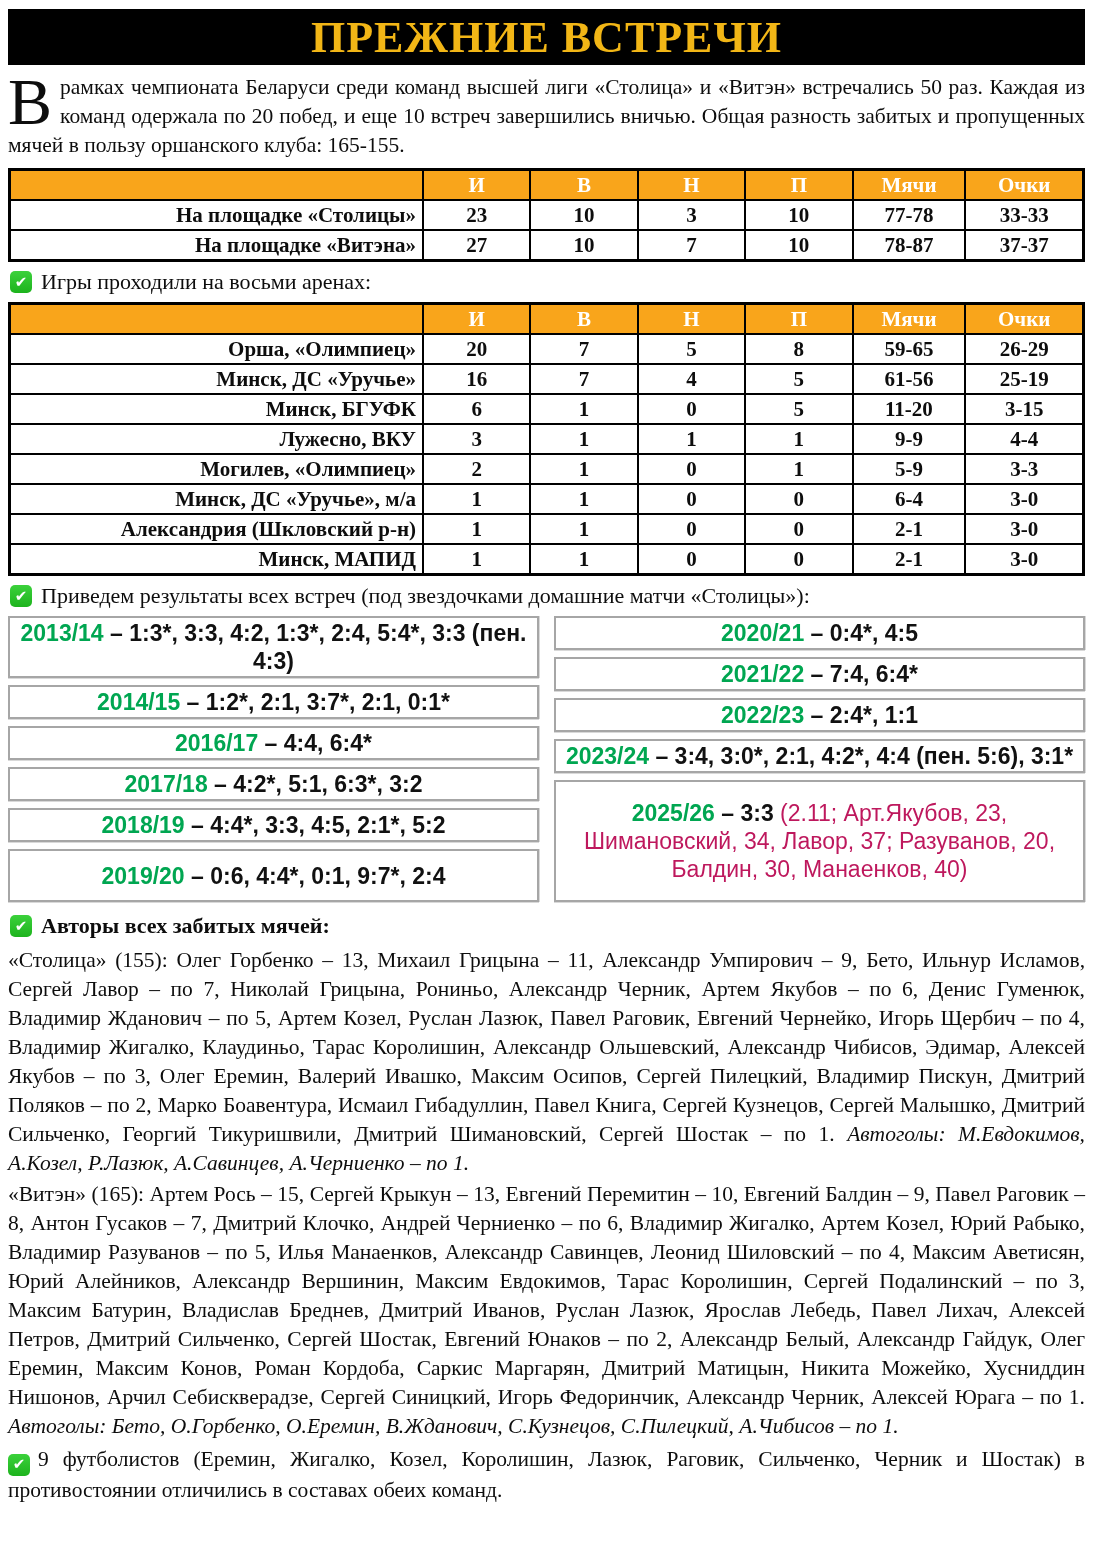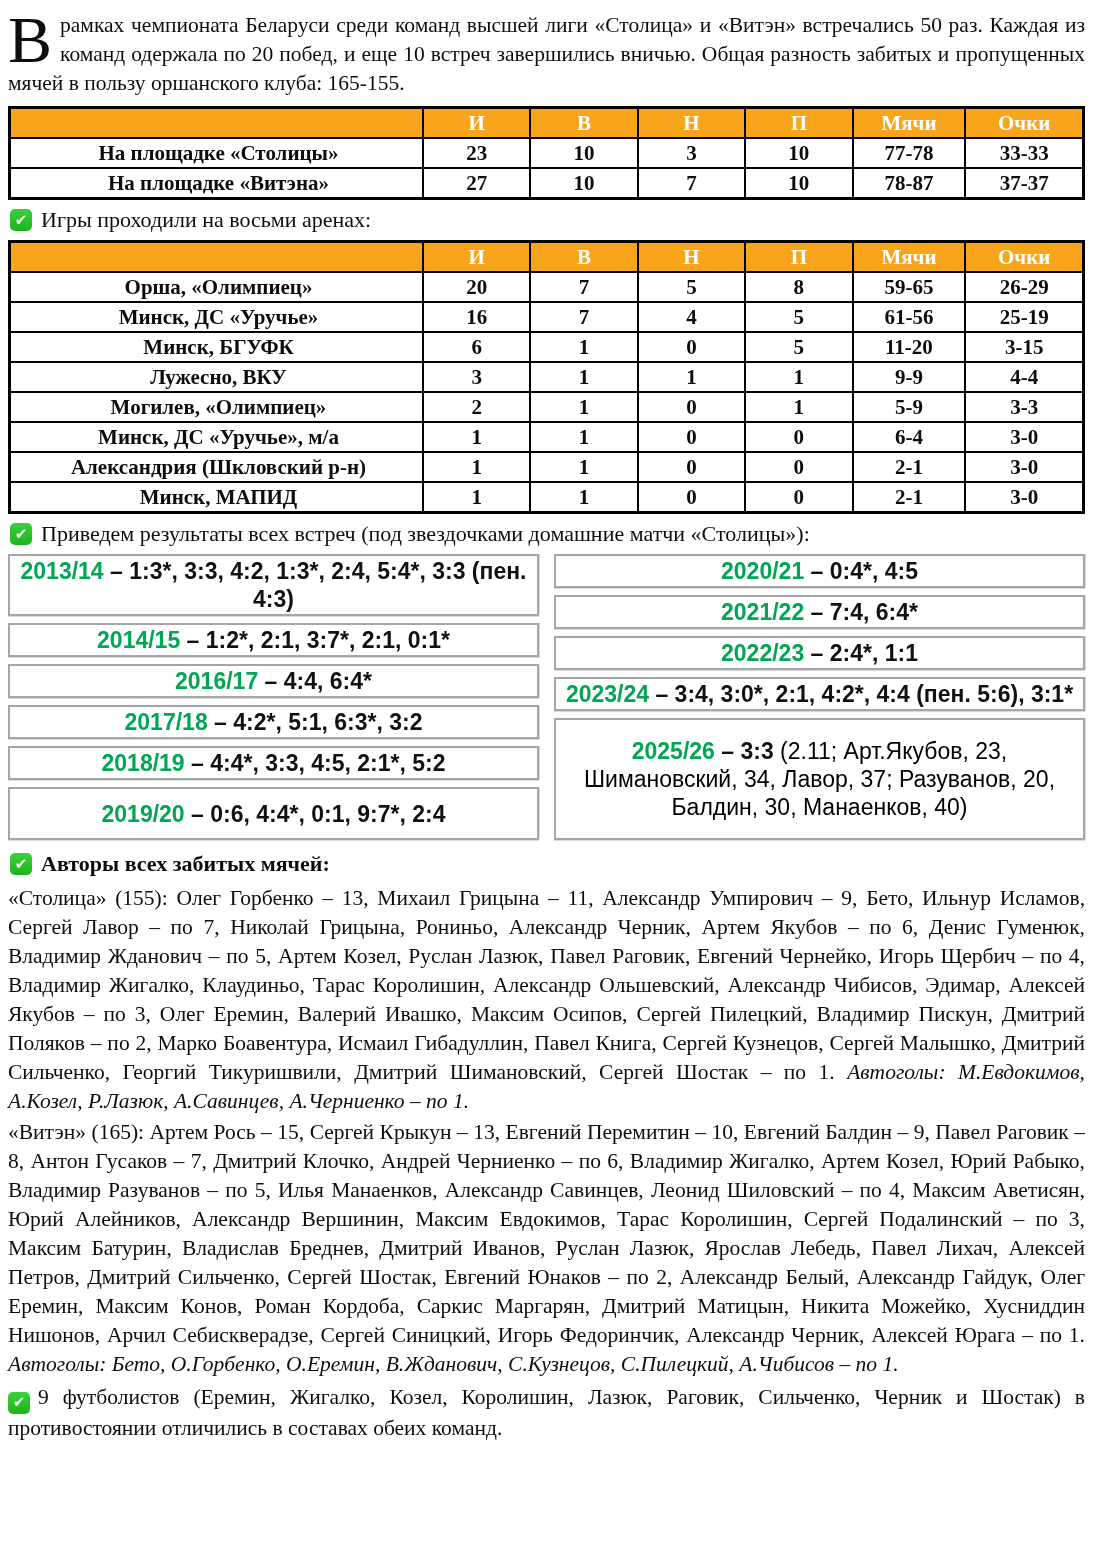--- a/index.html
+++ b/index.html
@@ -60,21 +60,21 @@
     text-align: center;
     font-weight: 700;
     padding: 1px 6px;
     line-height: 26px;
   }
   table.stats th {
     background: #f9a51b;
     color: #ffffff;
     font-size: 21px;
   }
-  table.stats td.label { text-align: center; padding-left: 10px; }
+  table.stats td.label { text-align: right; padding-left: 10px; }
   col.c-label { width: 38.5%; }
   col.c-s { width: 10%; }
   col.c-m { width: 10.5%; }
   col.c-o { width: 11%; }
 
   
   .check-line {
     display: flex;
     align-items: center;
     gap: 9px;
@@ -121,21 +121,21 @@
     text-align: center;
     font-size: 23px;
     font-weight: 700;
     padding: 1px 0;
     line-height: 28px;
   }
   .season-box.grow { flex: 1 1 auto; }
   .season-box .wrap { display: block; }
   .season-label { color: #00a651; }
   .season-score { color: #111111; }
-  .season-extra { font-weight: 400; color: #000000; }
+  .season-extra { font-weight: 400; color: #be185d; }
 
   
   .scorers-heading { font-weight: 700; }
   .para {
     font-size: 21.5px;
     line-height: 29px;
     text-align: justify;
     margin-bottom: 2px;
   }
   .footer-line {
@@ -149,20 +149,23 @@
     display: inline-flex;
     vertical-align: -3px;
     margin-right: 8px;
   }
 </style>
 </head>
 <body>
 
 <div class="page">
 
+  <div class="title-bar">
+    <span class="title">ПРЕЖНИЕ ВСТРЕЧИ</span>
+  </div>
 
   <p class="intro"><span class="dropcap">В</span><span>рамках чемпионата Беларуси среди команд высшей лиги </span><span class="b">«Столица» и «Витэн» встречались 50 раз</span><span>. Каждая из команд одержала по 20 побед, и еще 10 встреч завершились вничью. Общая разность забитых и пропущенных мячей в пользу оршанского клуба: </span><span class="b">165-155</span><span>.</span></p>
 
   <table class="stats">
     <colgroup>
         <col class="c-label">
         <col class="c-s">
         <col class="c-s">
         <col class="c-s">
         <col class="c-s">

